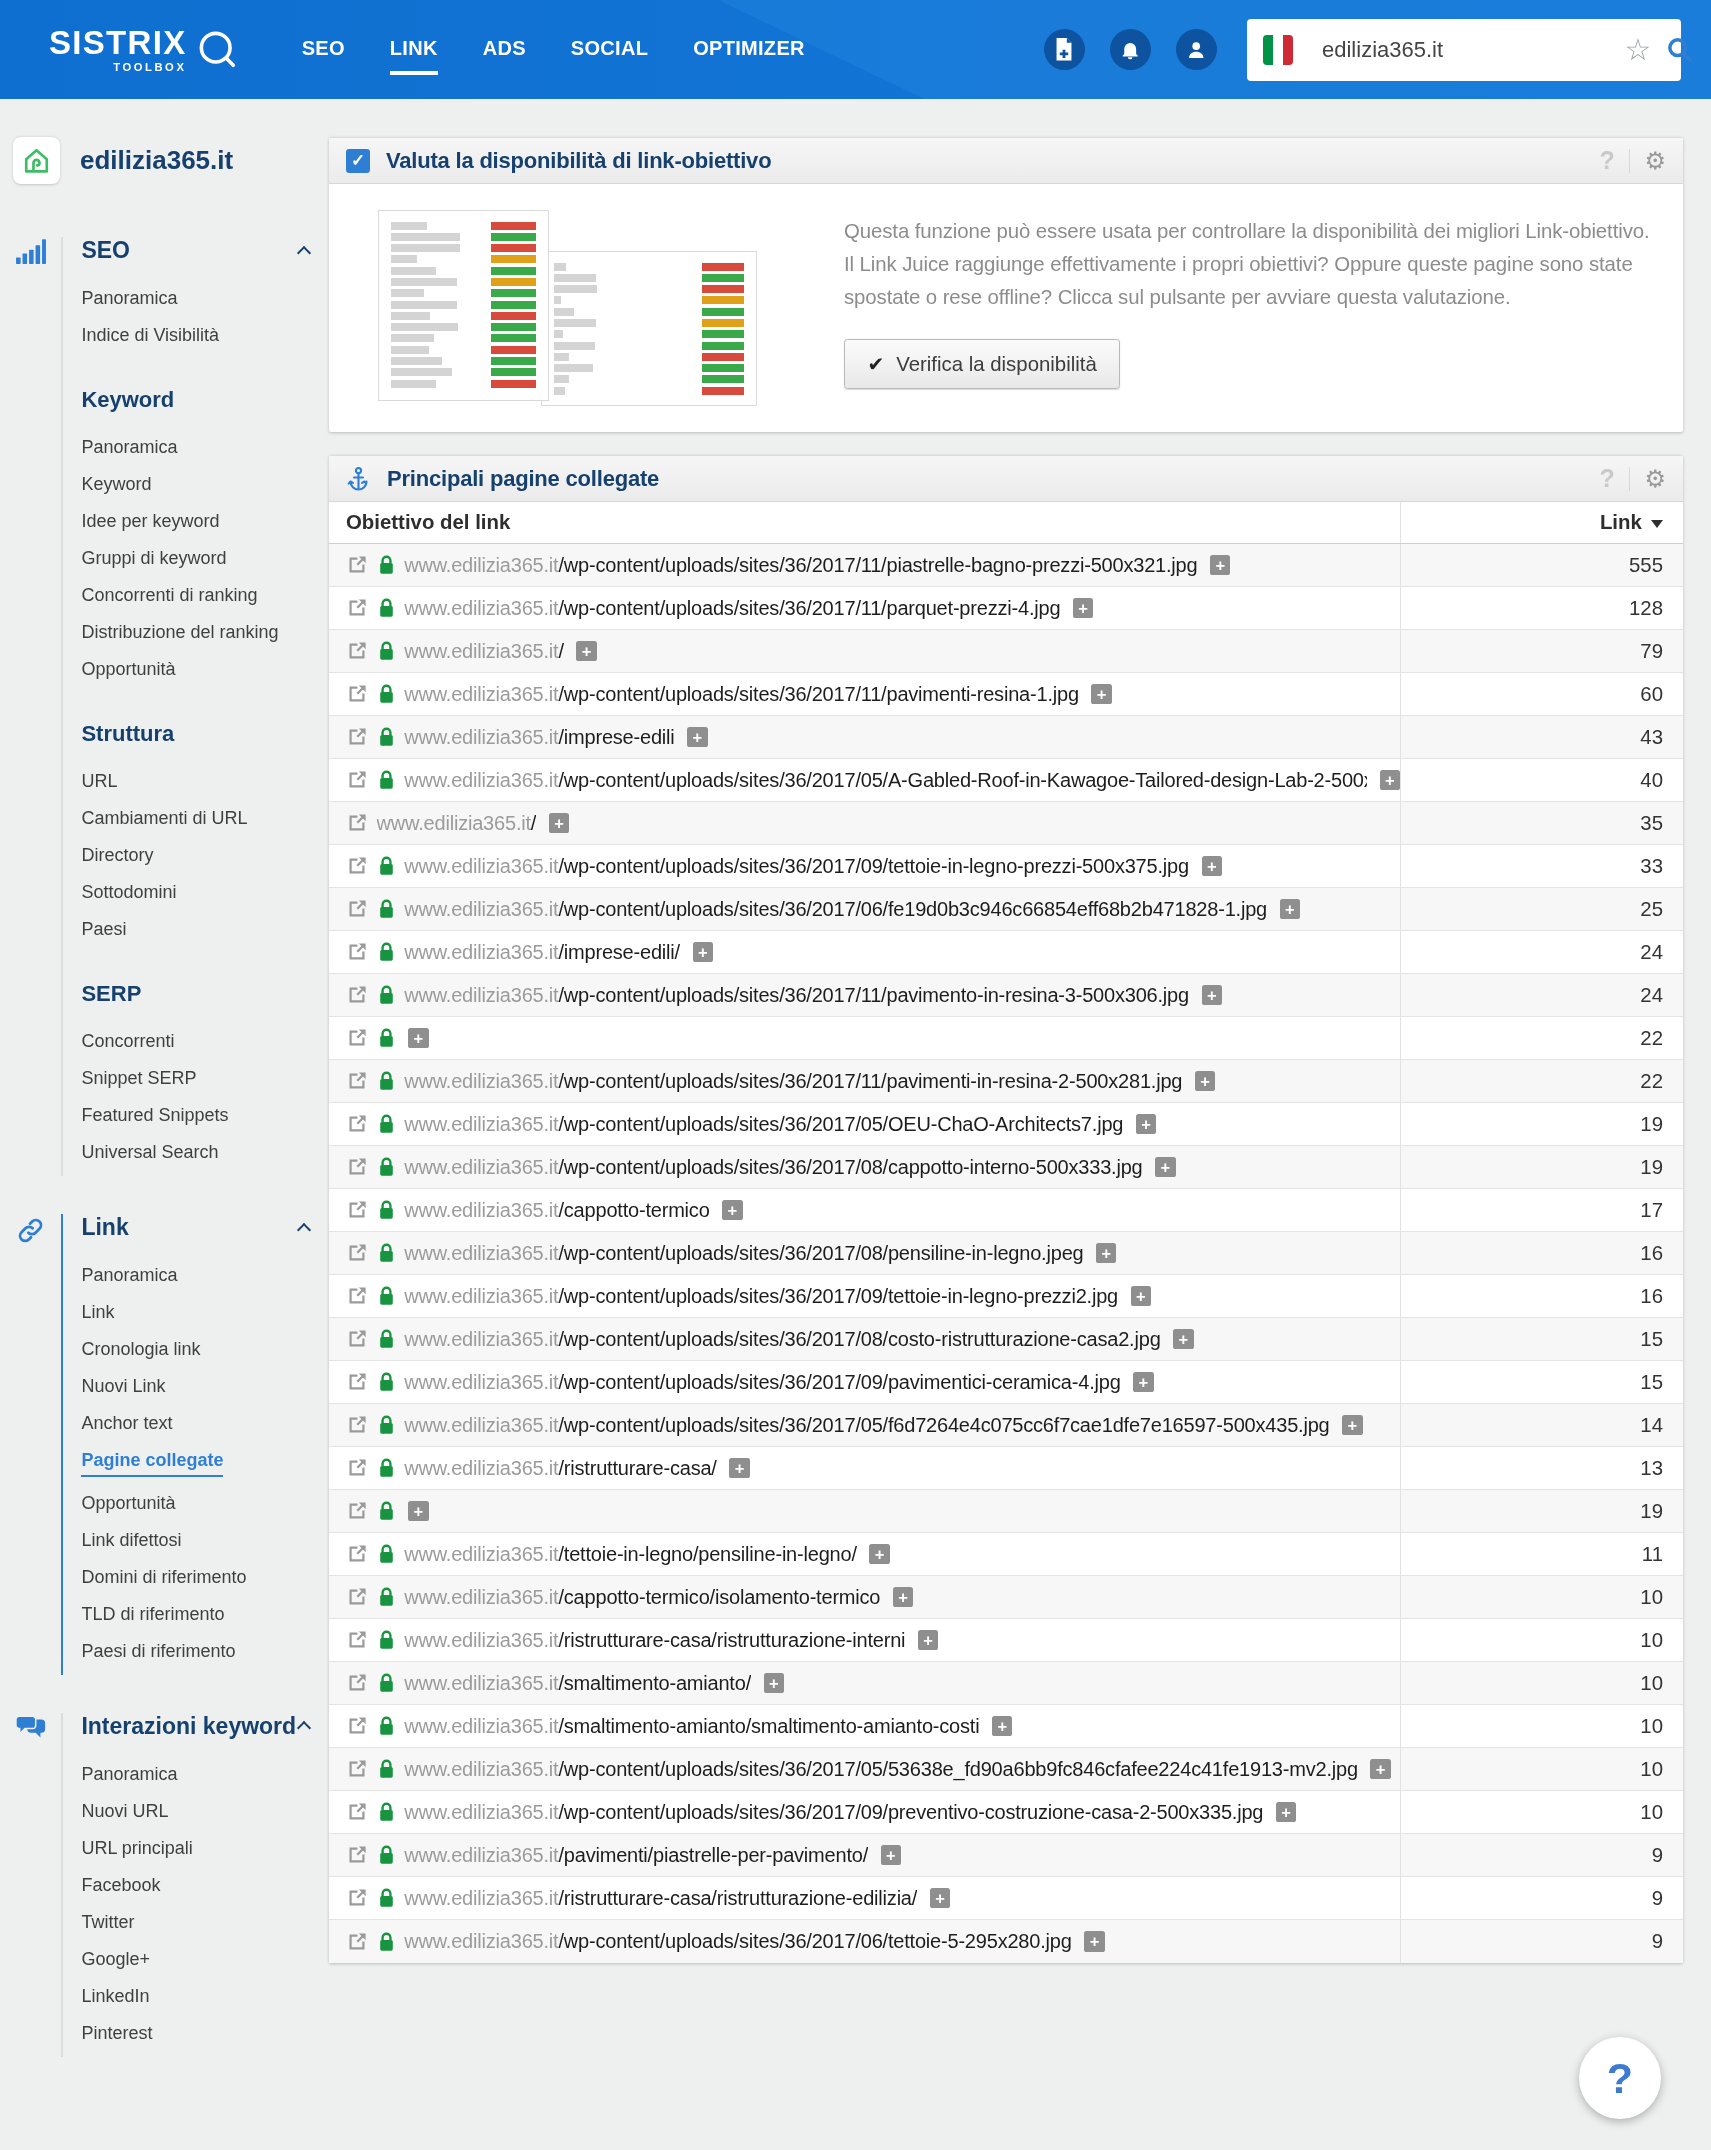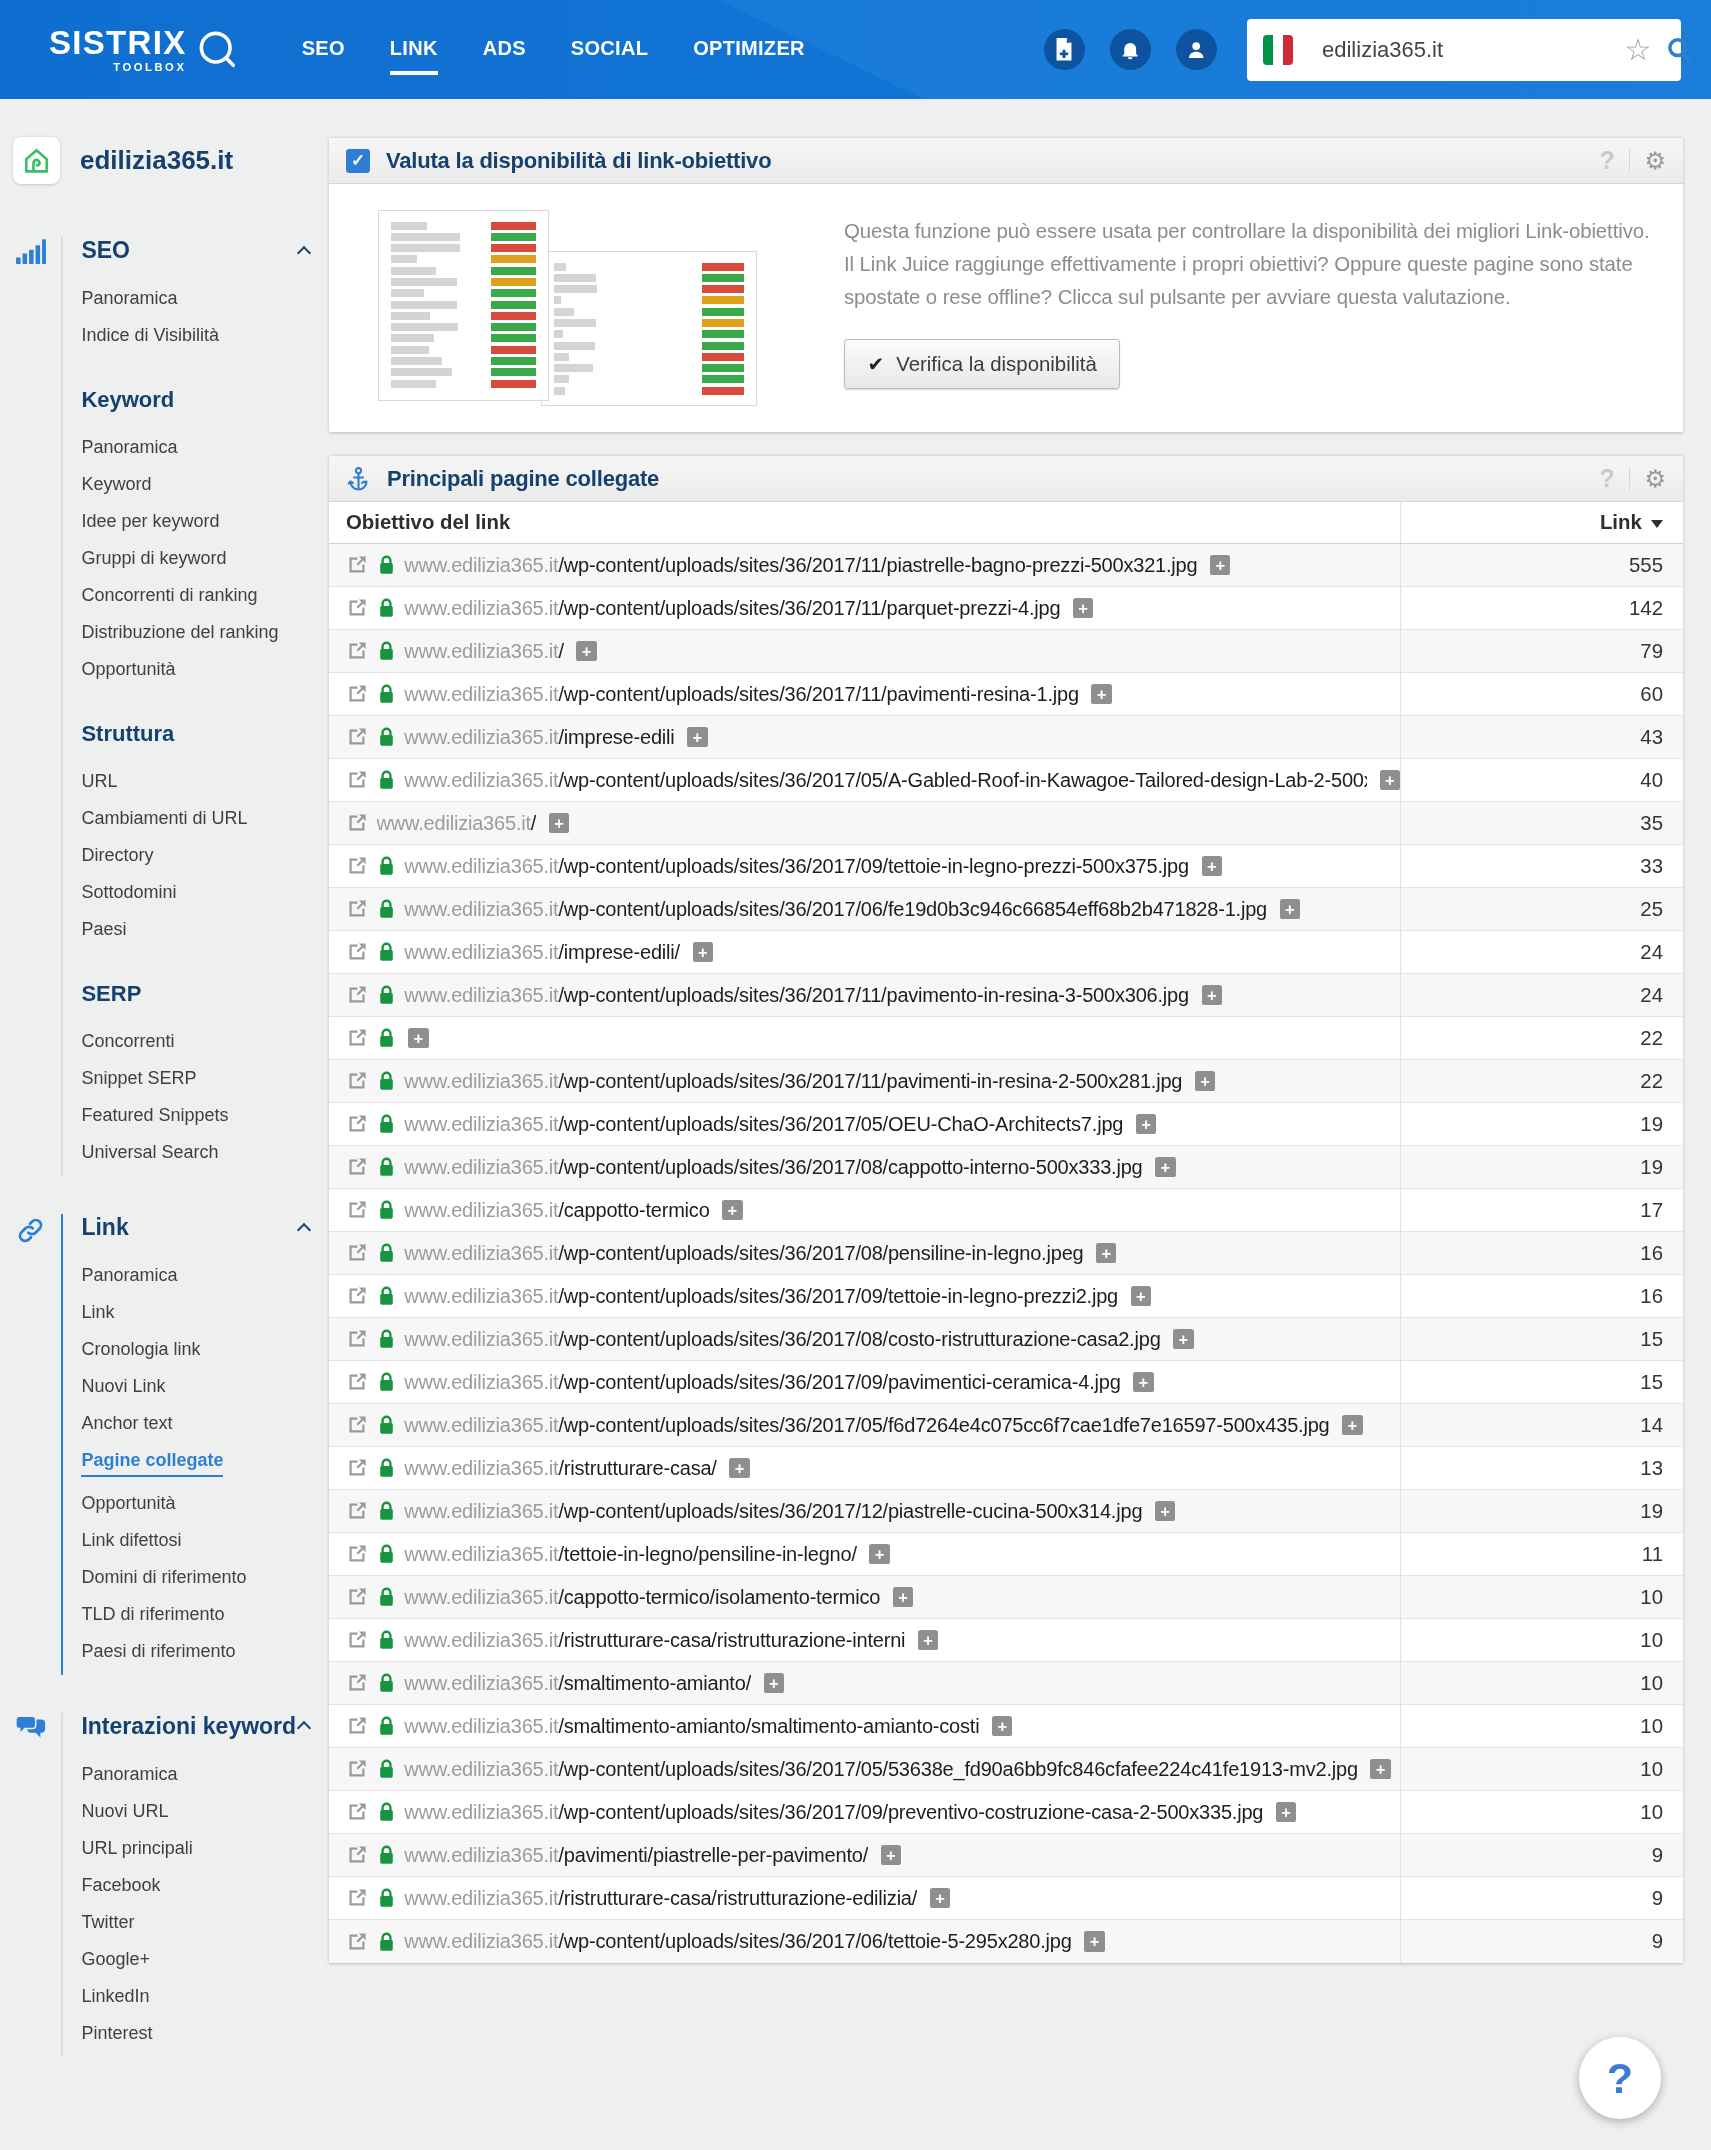--- a/index.html
+++ b/index.html
@@ -477,21 +477,21 @@
             <span class="ic">
               <svg width="19" height="22" viewBox="0 0 24 28">
                 <path d="M7 12V8.5a5 5 0 0 1 10 0V12" fill="none" stroke="#189440" stroke-width="3"></path>
                 <rect x="4" y="11.5" width="16" height="13.5" rx="2" fill="#189440"></rect>
               </svg>
             </span>
             <span class="url"><span class="dom">www.edilizia365.it</span><span class="path">/wp-content/uploads/sites/36/2017/11/parquet-prezzi-4.jpg</span></span>
             <span class="plus">+</span>
           </div>
           <div class="cell2">
-            <span>142</span>
+            <span>128</span>
           </div>
         </div>
         <div class="row alt">
           <div class="cell1">
             <span class="ic">
               <svg width="22" height="22" viewBox="0 0 24 24">
                 <path fill="none" stroke="#9a9a9a" stroke-width="2.4" d="M12.5 5H5v14h14v-7.5"></path>
                 <path fill="#9a9a9a" d="M14 2.6h7.4V10l-2.8-2.8-5.4 5.4-1.8-1.8 5.4-5.4z"></path>
               </svg>
             </span>
@@ -907,21 +907,20 @@
                 <path fill="none" stroke="#9a9a9a" stroke-width="2.4" d="M12.5 5H5v14h14v-7.5"></path>
                 <path fill="#9a9a9a" d="M14 2.6h7.4V10l-2.8-2.8-5.4 5.4-1.8-1.8 5.4-5.4z"></path>
               </svg>
             </span>
             <span class="ic">
               <svg width="19" height="22" viewBox="0 0 24 28">
                 <path d="M7 12V8.5a5 5 0 0 1 10 0V12" fill="none" stroke="#189440" stroke-width="3"></path>
                 <rect x="4" y="11.5" width="16" height="13.5" rx="2" fill="#189440"></rect>
               </svg>
             </span>
-            <span class="url"><span class="dom">www.edilizia365.it</span><span class="path">/wp-content/uploads/sites/36/2017/12/piastrelle-cucina-500x314.jpg</span></span>
             <span class="plus">+</span>
           </div>
           <div class="cell2">
             <span>19</span>
           </div>
         </div>
         <div class="row">
           <div class="cell1">
             <span class="ic">
               <svg width="22" height="22" viewBox="0 0 24 24">

